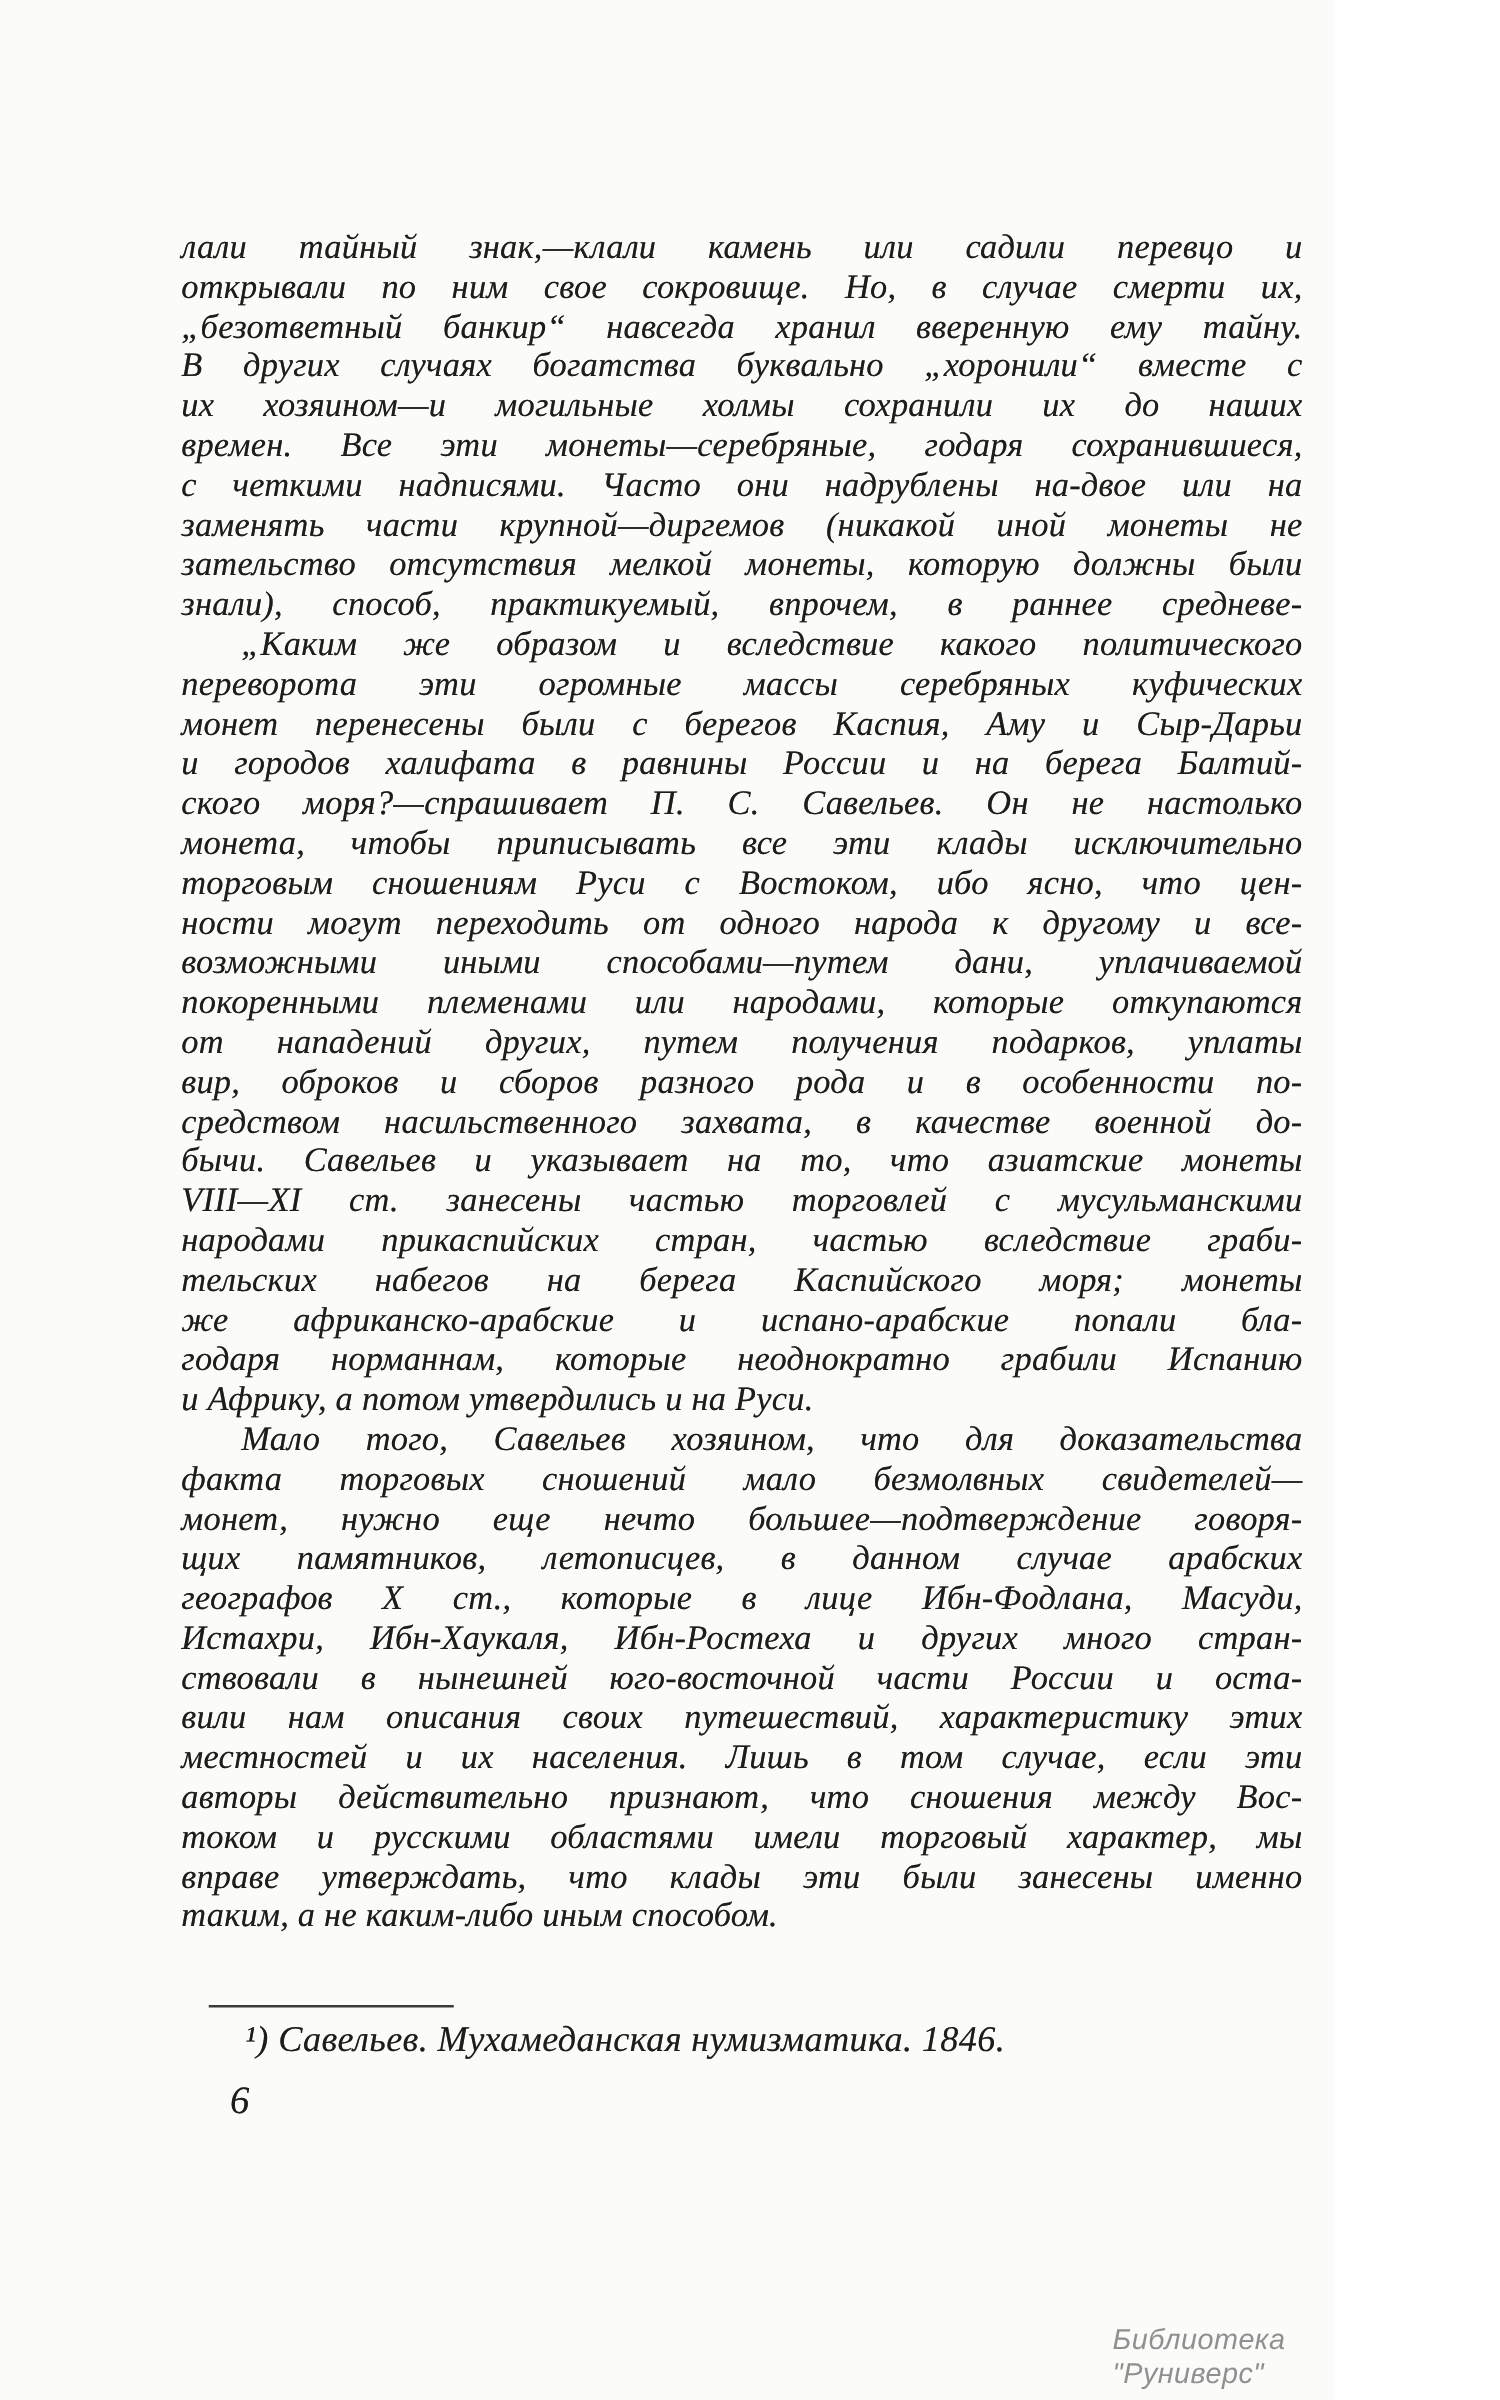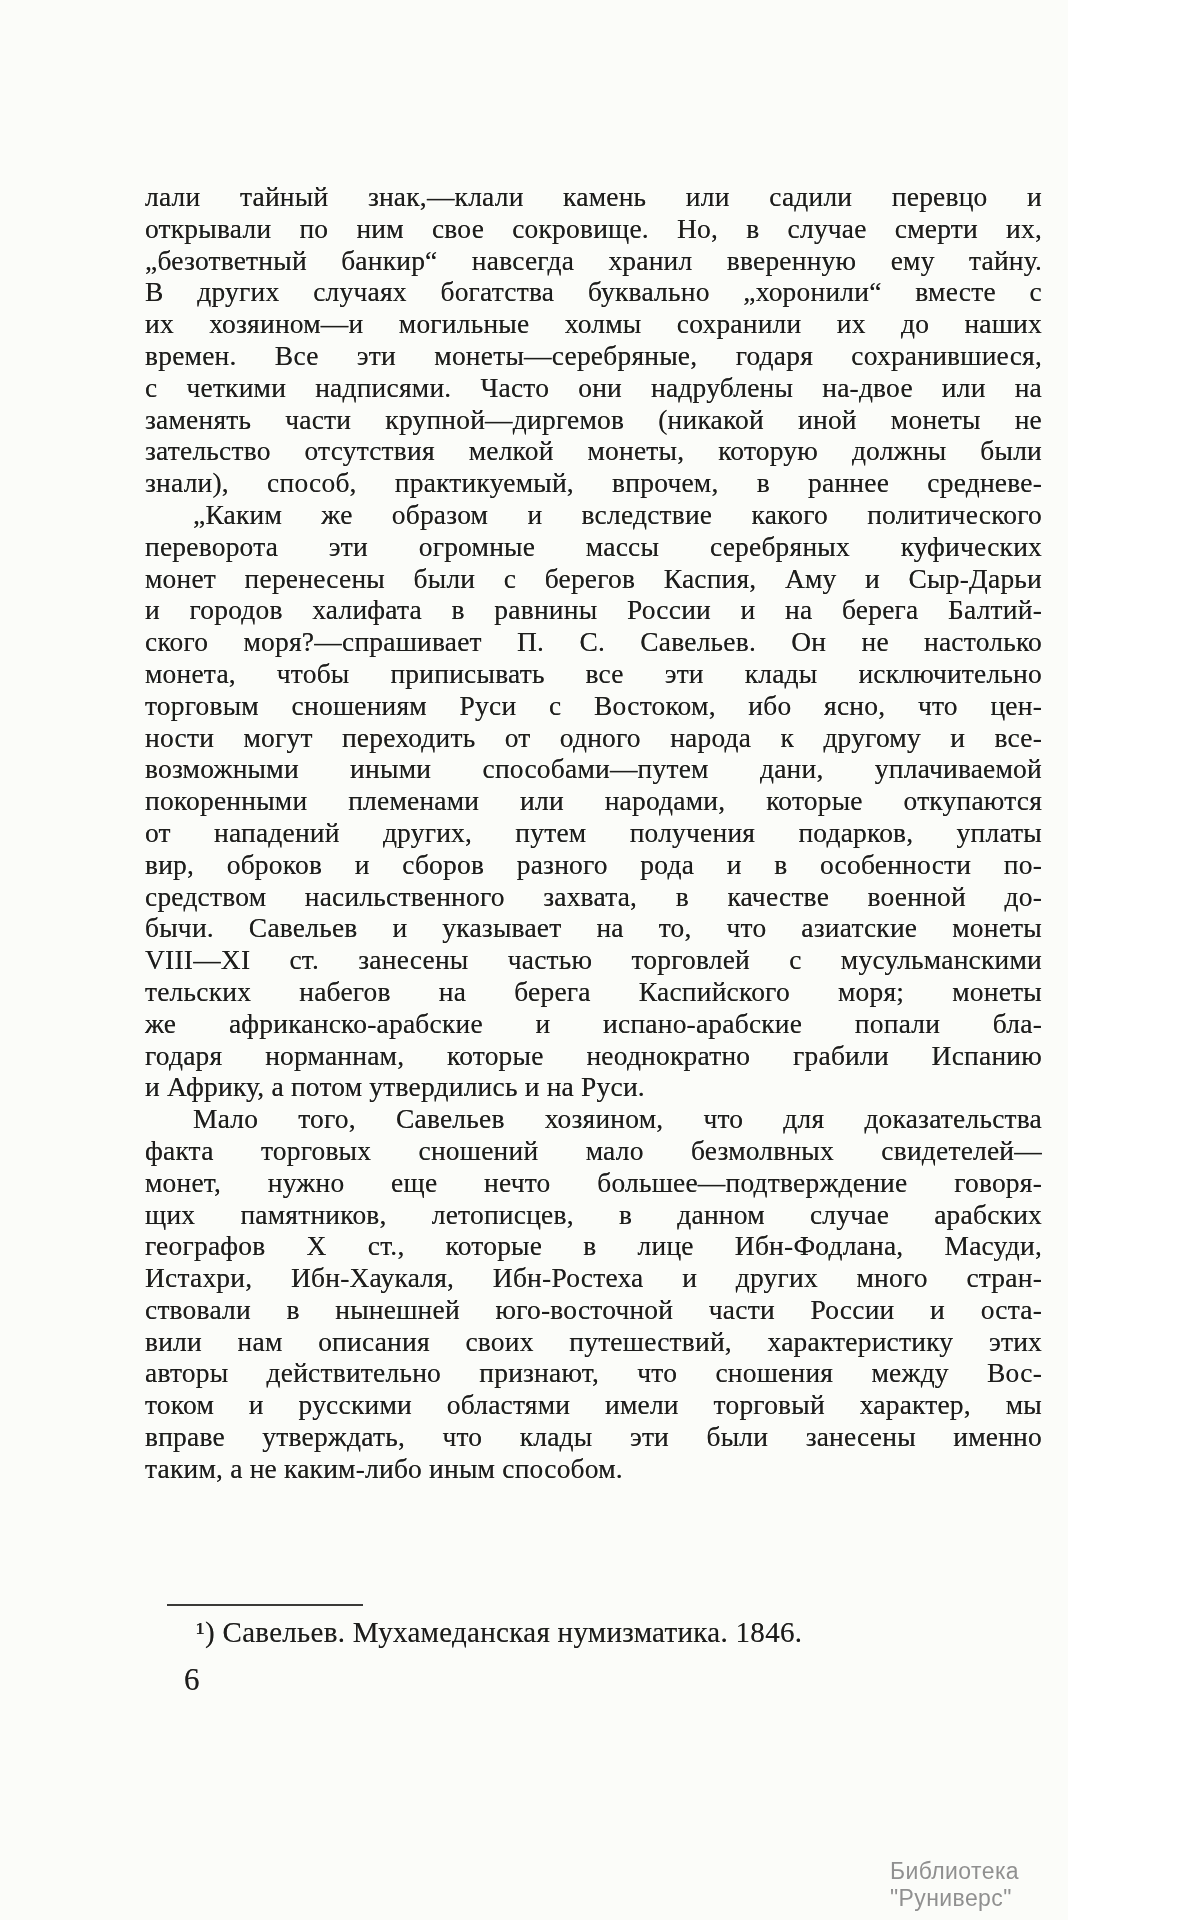--- a/index.html
+++ b/index.html
@@ -4,20 +4,21 @@
 <style>
   html,body{margin:0;padding:0;}
   .page{
     position:relative;
     width:1068px;
     height:1920px;
     background:#fbfcf9;
     overflow:hidden;
     font-family:"Liberation Serif", serif;
     color:#1d1d1b;
+    font-style:italic;
   }
   .text-block{
     position:absolute;
     left:145px;
     top:181px;
     width:897px;
     font-size:27.5px;
     line-height:31.8px;
     letter-spacing:0.2px;
     text-shadow:0 0 0.5px rgba(20,20,20,0.65);
@@ -92,34 +93,36 @@
         <div class="line">монета, чтобы приписывать все эти клады исключительно</div>
         <div class="line">торговым сношениям Руси с Востоком, ибо ясно, что цен-</div>
         <div class="line">ности могут переходить от одного народа к другому и все-</div>
         <div class="line">возможными иными способами—путем дани, уплачиваемой</div>
         <div class="line">покоренными племенами или народами, которые откупаются</div>
         <div class="line">от нападений других, путем получения подарков, уплаты</div>
         <div class="line">вир, оброков и сборов разного рода и в особенности по-</div>
         <div class="line">средством насильственного захвата, в качестве военной до-</div>
         <div class="line">бычи. Савельев и указывает на то, что азиатские монеты</div>
         <div class="line">VIII—XI ст. занесены частью торговлей с мусульманскими</div>
+        <div class="line">народами прикаспийских стран, частью вследствие граби-</div>
         <div class="line">тельских набегов на берега Каспийского моря; монеты</div>
         <div class="line">же африканско-арабские и испано-арабские попали бла-</div>
         <div class="line">годаря норманнам, которые неоднократно грабили Испанию</div>
         <div class="line last">и Африку, а потом утвердились и на Руси.</div>
       </div>
       <div class="para">
         <div class="line indent">Мало того, Савельев хозяином, что для доказательства</div>
         <div class="line">факта торговых сношений мало безмолвных свидетелей—</div>
         <div class="line">монет, нужно еще нечто большее—подтверждение говоря-</div>
         <div class="line">щих памятников, летописцев, в данном случае арабских</div>
         <div class="line">географов X ст., которые в лице Ибн-Фодлана, Масуди,</div>
         <div class="line">Истахри, Ибн-Хаукаля, Ибн-Ростеха и других много стран-</div>
         <div class="line">ствовали в нынешней юго-восточной части России и оста-</div>
         <div class="line">вили нам описания своих путешествий, характеристику этих</div>
+        <div class="line">местностей и их населения. Лишь в том случае, если эти</div>
         <div class="line">авторы действительно признают, что сношения между Вос-</div>
         <div class="line">током и русскими областями имели торговый характер, мы</div>
         <div class="line">вправе утверждать, что клады эти были занесены именно</div>
         <div class="line last">таким, а не каким-либо иным способом.</div>
       </div>
     </div>
 
   <div class="footnote-rule"></div>
   <div class="footnote">¹) Савельев. Мухамеданская нумизматика. 1846.</div>
 

